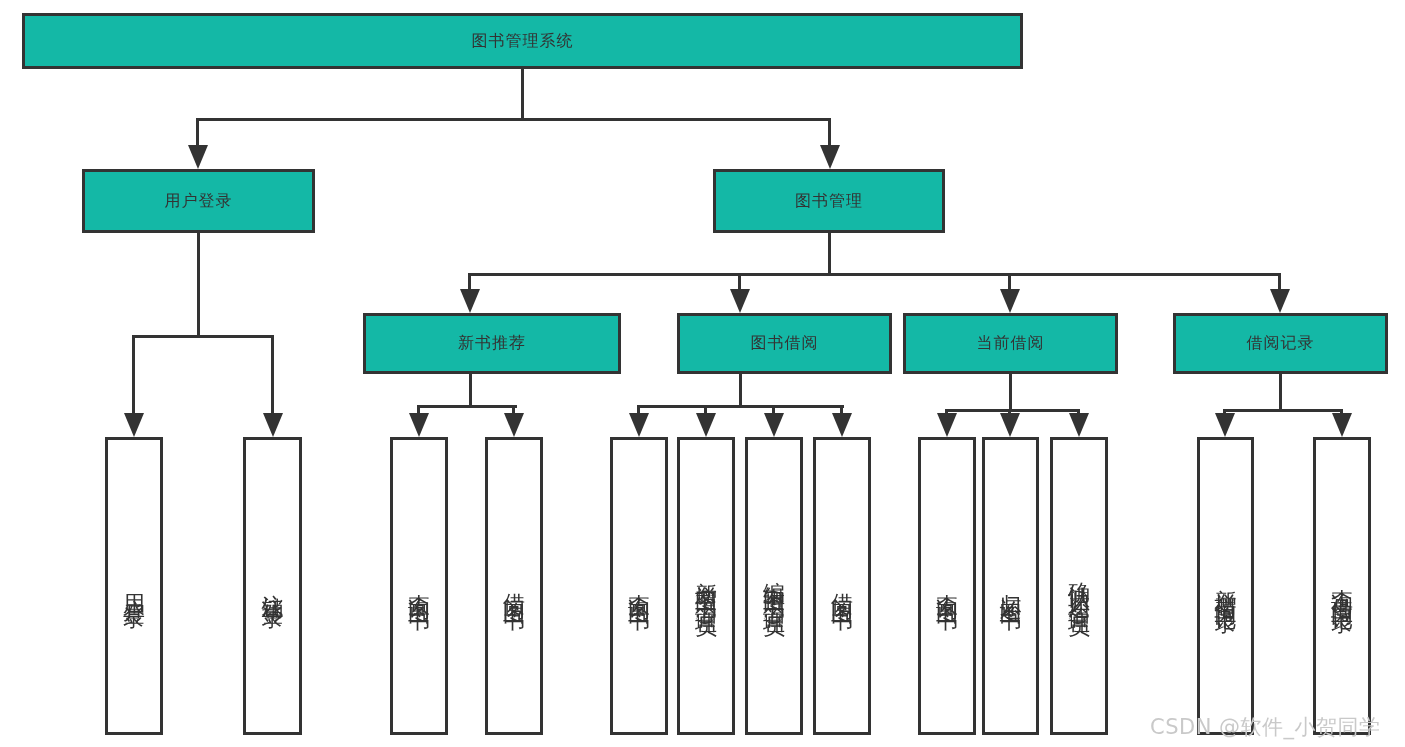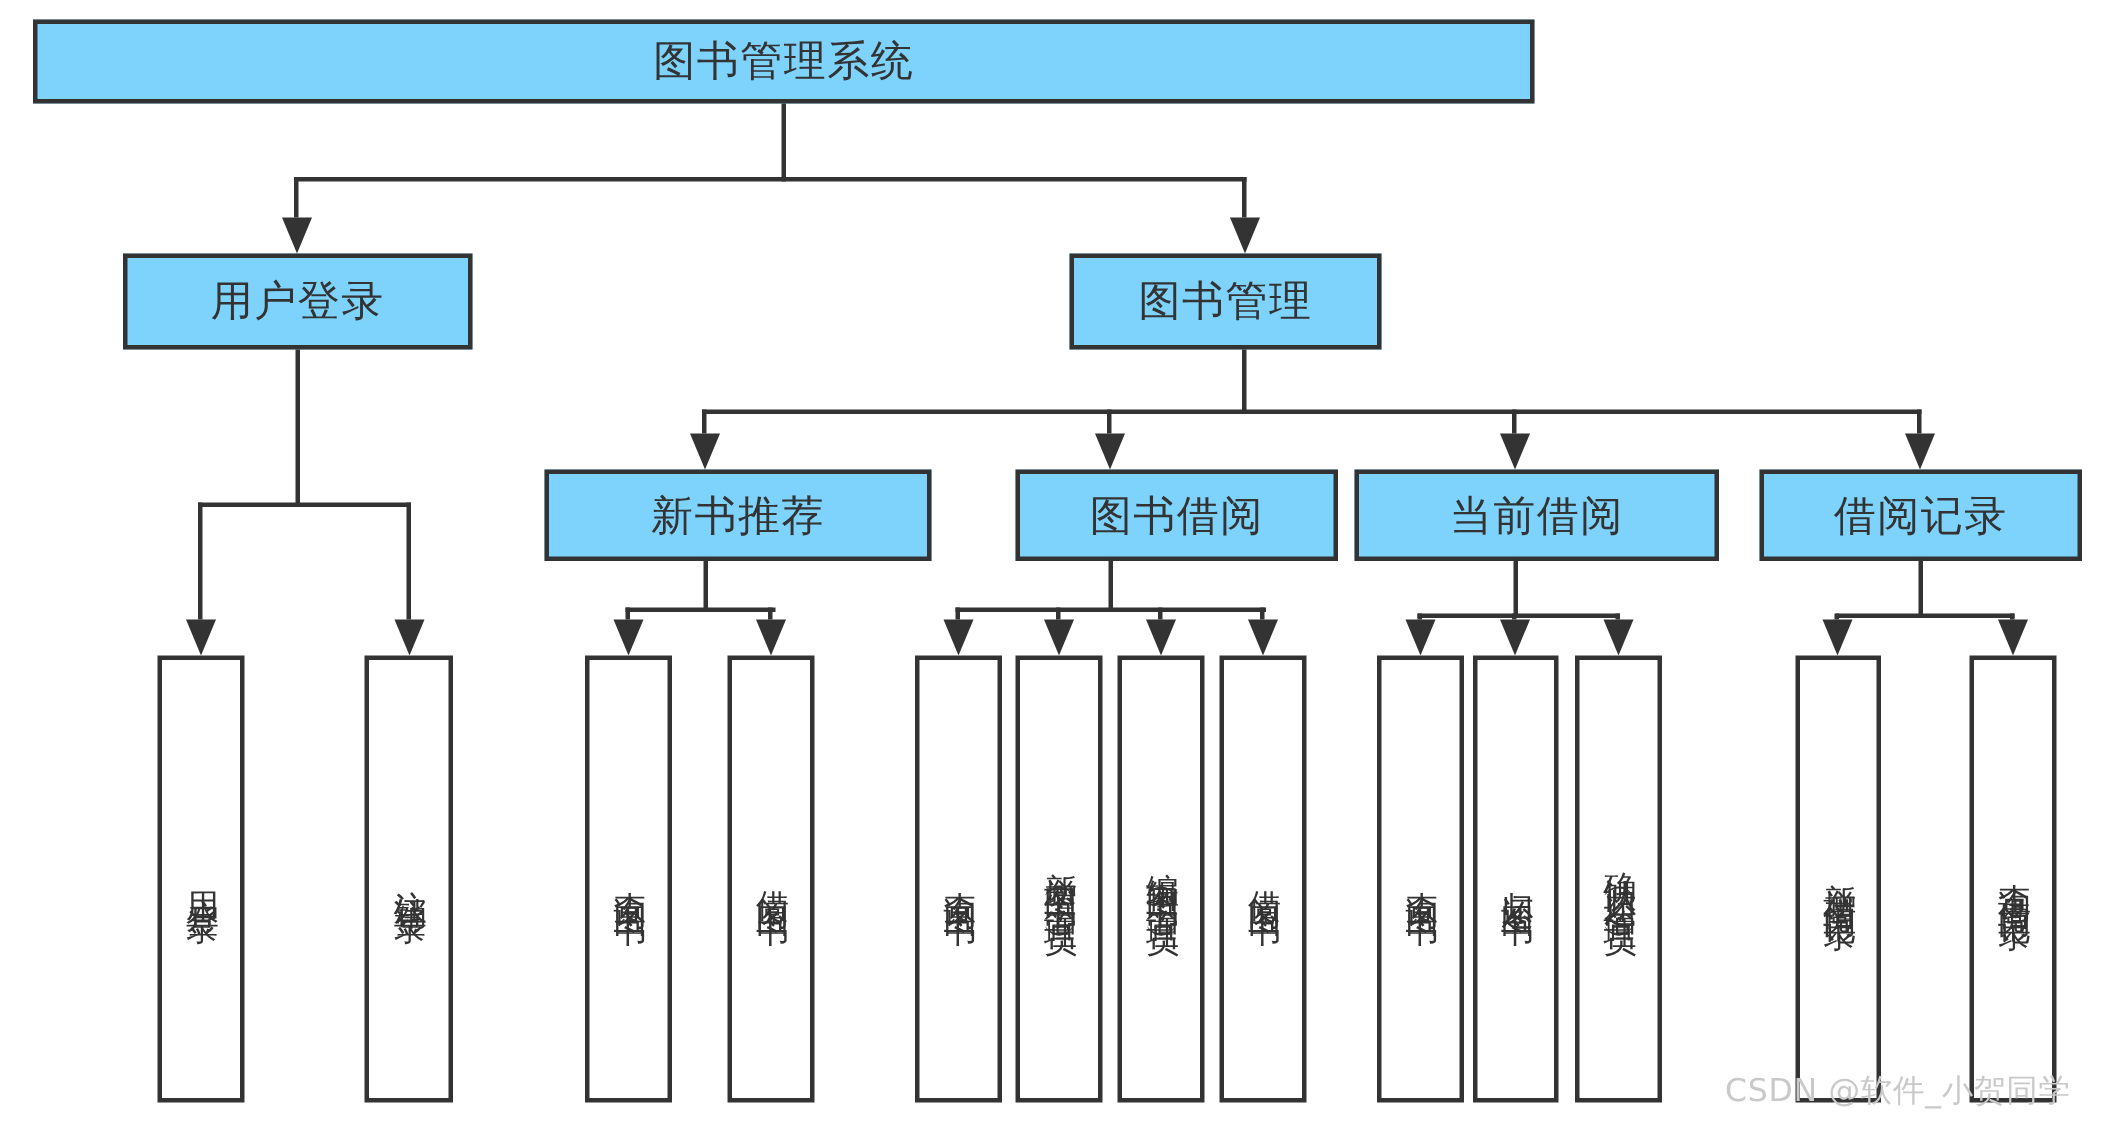--- a/index.html
+++ b/index.html
@@ -10,23 +10,23 @@
   }
   *{margin:0;padding:0;box-sizing:border-box;}
   html,body{background:var(--bg);}
   body{font-family:"DejaVu Sans","Liberation Sans",sans-serif;color:var(--text);}
   .canvas{position:relative;width:1405px;height:747px;background:var(--bg);overflow:hidden;}
 
   
   .node{
     position:absolute;
     border:3px solid var(--line);
-    background:#7dd3fc;
+    background:#14b8a6;
     display:flex;align-items:center;justify-content:center;
-    font-size:28px;
+    font-size:16px;
     color:var(--text);
     letter-spacing:1px;
   }
   .vnode{
     position:absolute;
     border:3px solid var(--line);
     background:#fff;
     display:flex;align-items:center;justify-content:center;
     font-size:22px;
     color:var(--text);
@@ -71,37 +71,37 @@
 <div class="canvas">
 
   <div class="node" style="left:22px;top:13px;width:1001px;height:56px;">图书管理系统</div>
 
   <div class="vl" style="left:521px;top:69px;height:52px;"></div>
   <div class="hl" style="left:196px;top:118px;width:635px;"></div>
   <div class="ar" style="left:196px;top:118px;height:27px;"></div>
   <div class="ar" style="left:828px;top:118px;height:27px;"></div>
 
   <div class="node" style="left:82px;top:169px;width:233px;height:64px;">用户登录</div>
-  <div class="node" style="left:713px;top:169px;width:208px;height:64px;">图书管理</div>
+  <div class="node" style="left:713px;top:169px;width:232px;height:64px;">图书管理</div>
 
   <div class="vl" style="left:197px;top:233px;height:105px;"></div>
   <div class="hl" style="left:132px;top:335px;width:142px;"></div>
   <div class="ar" style="left:132px;top:335px;height:78px;"></div>
   <div class="ar" style="left:271px;top:335px;height:78px;"></div>
 
   <div class="vl" style="left:828px;top:233px;height:43px;"></div>
   <div class="hl" style="left:468px;top:273px;width:813px;"></div>
   <div class="ar" style="left:468px;top:273px;height:16px;"></div>
   <div class="ar" style="left:738px;top:273px;height:16px;"></div>
   <div class="ar" style="left:1008px;top:273px;height:16px;"></div>
   <div class="ar" style="left:1278px;top:273px;height:16px;"></div>
 
   <div class="node" style="left:363px;top:313px;width:258px;height:61px;">新书推荐</div>
   <div class="node" style="left:633px;top:313px;width:215px;height:61px;margin-left:44px;">图书借阅</div>
-  <div class="node" style="left:903px;top:313px;width:243px;height:61px;">当前借阅</div>
+  <div class="node" style="left:903px;top:313px;width:215px;height:61px;">当前借阅</div>
   <div class="node" style="left:1173px;top:313px;width:215px;height:61px;">借阅记录</div>
 
   <div class="vl" style="left:469px;top:373px;height:35px;"></div>
   <div class="hl" style="left:417px;top:405px;width:100px;"></div>
   <div class="ar" style="left:417px;top:405px;height:8px;"></div>
   <div class="ar" style="left:512px;top:405px;height:8px;"></div>
 
   <div class="vl" style="left:739px;top:373px;height:35px;"></div>
   <div class="hl" style="left:637px;top:405px;width:207px;"></div>
   <div class="ar" style="left:637px;top:405px;height:8px;"></div>

